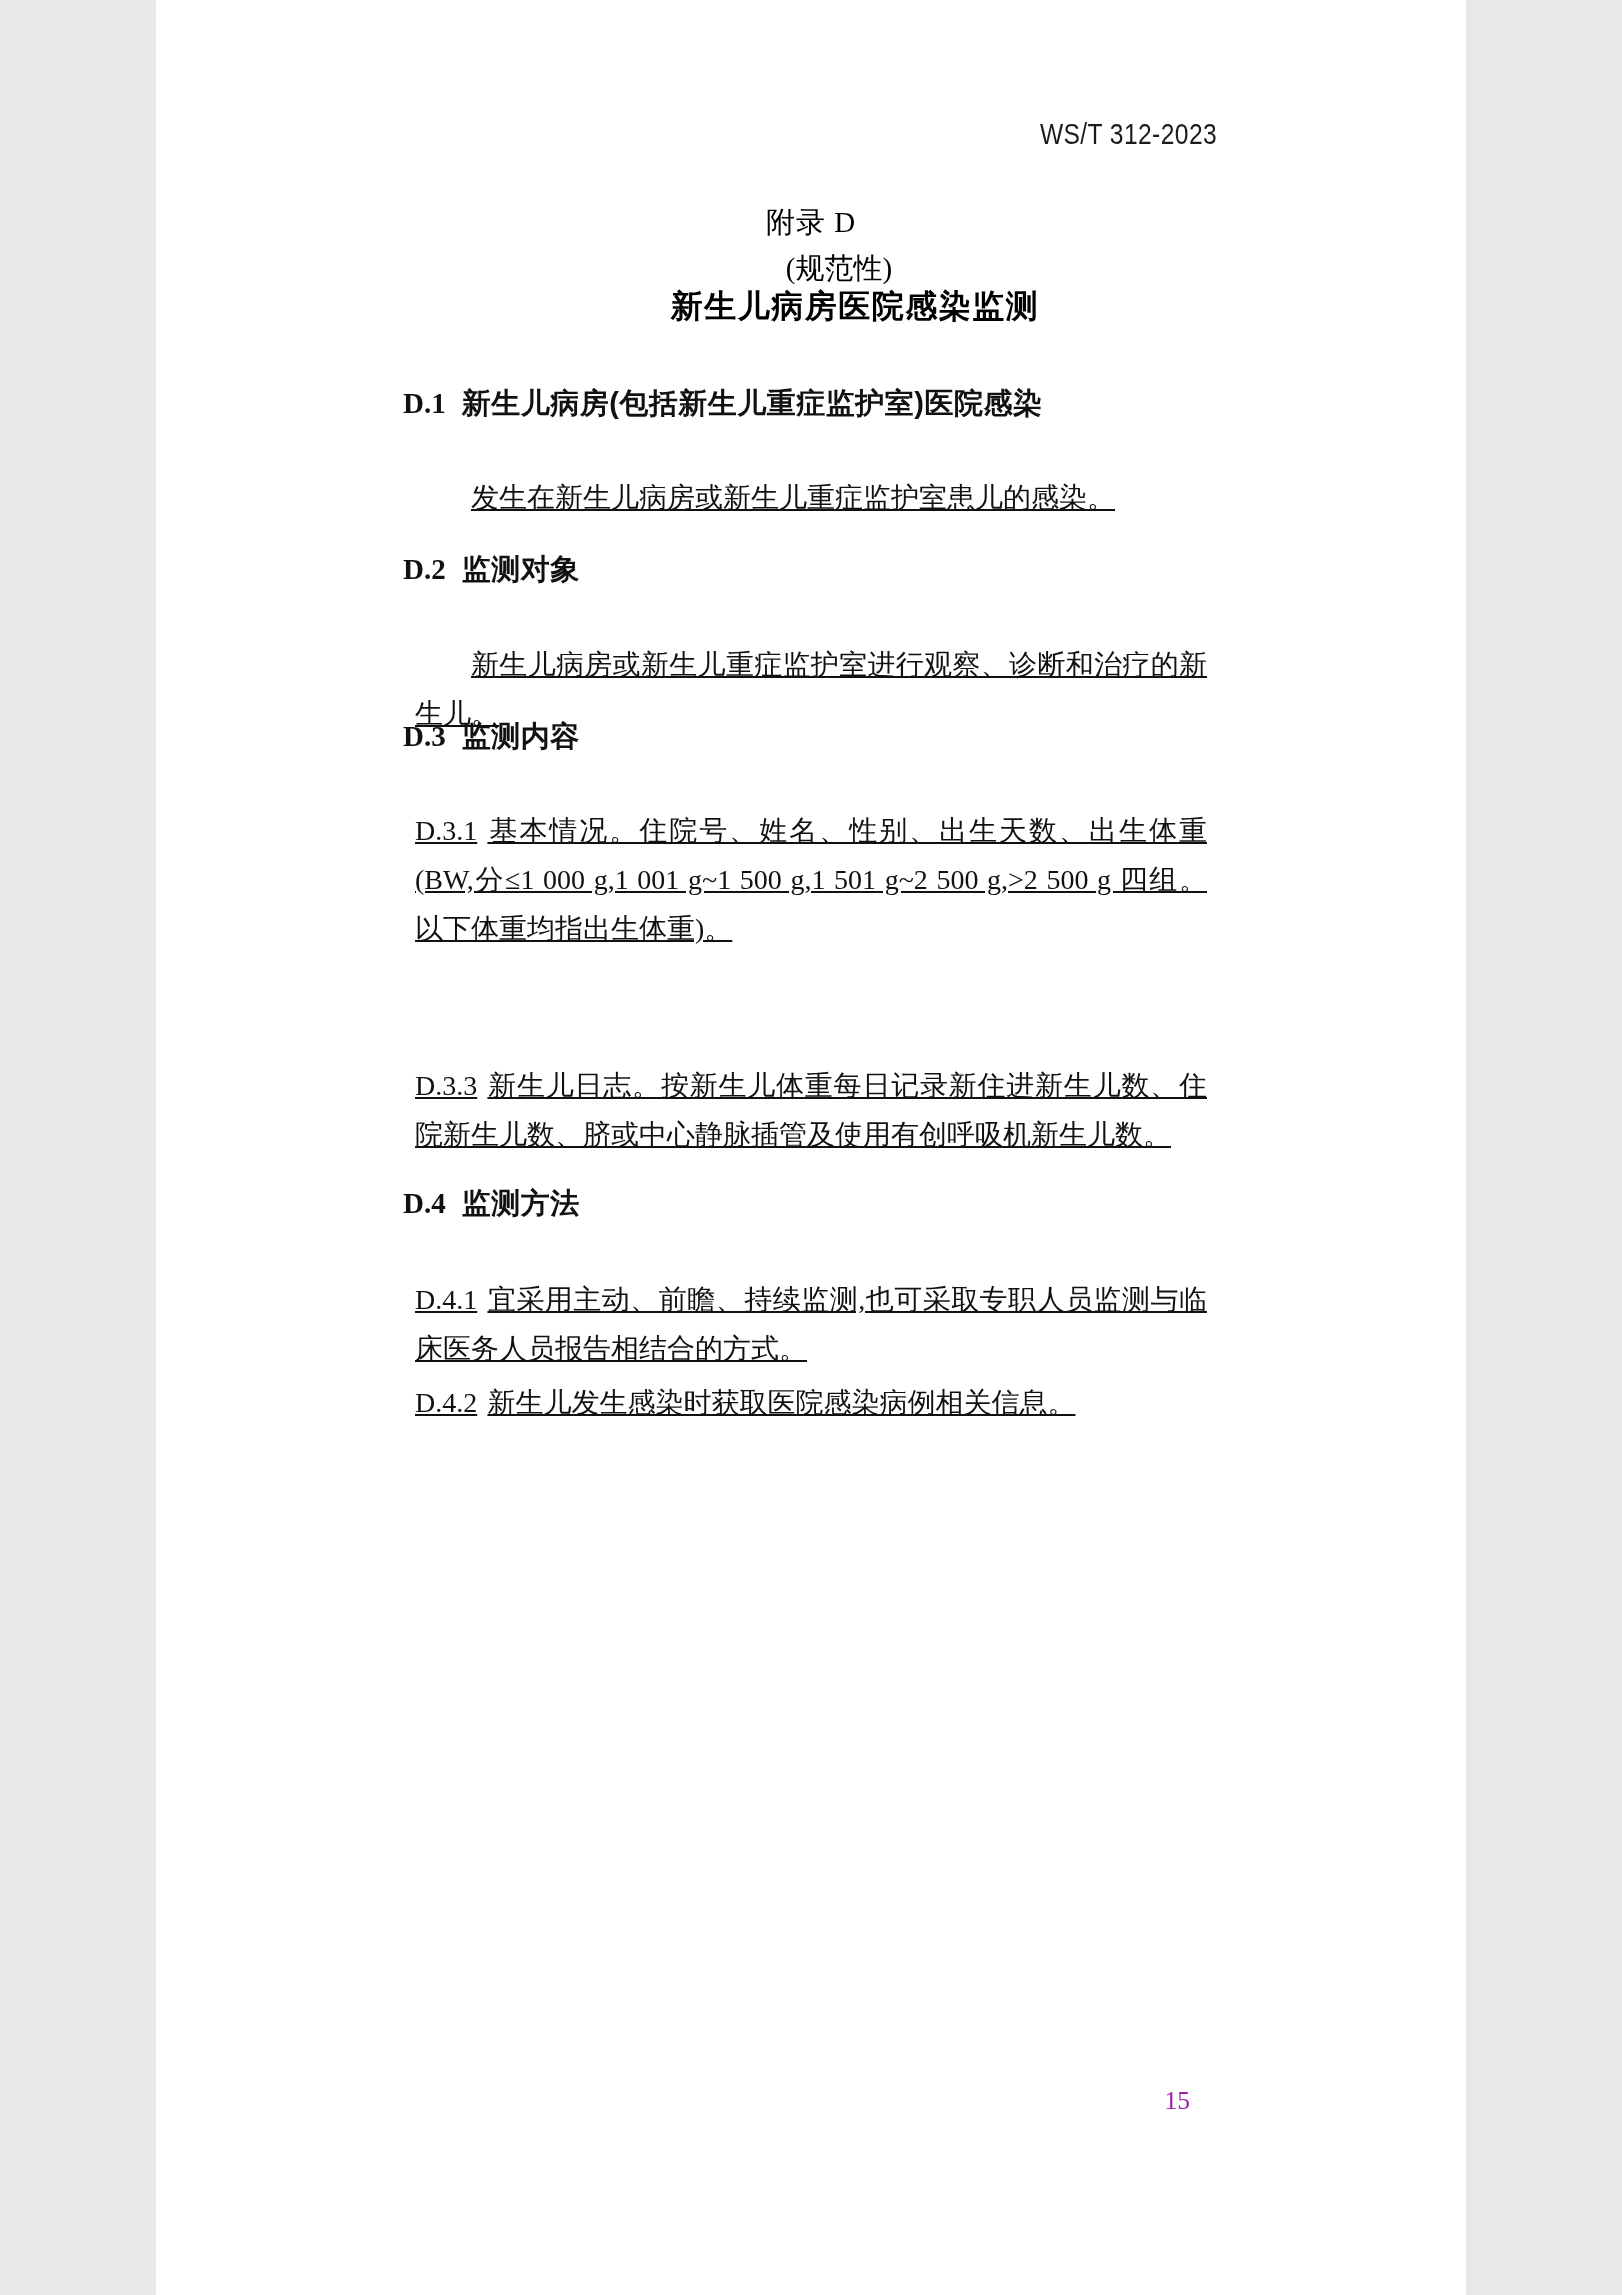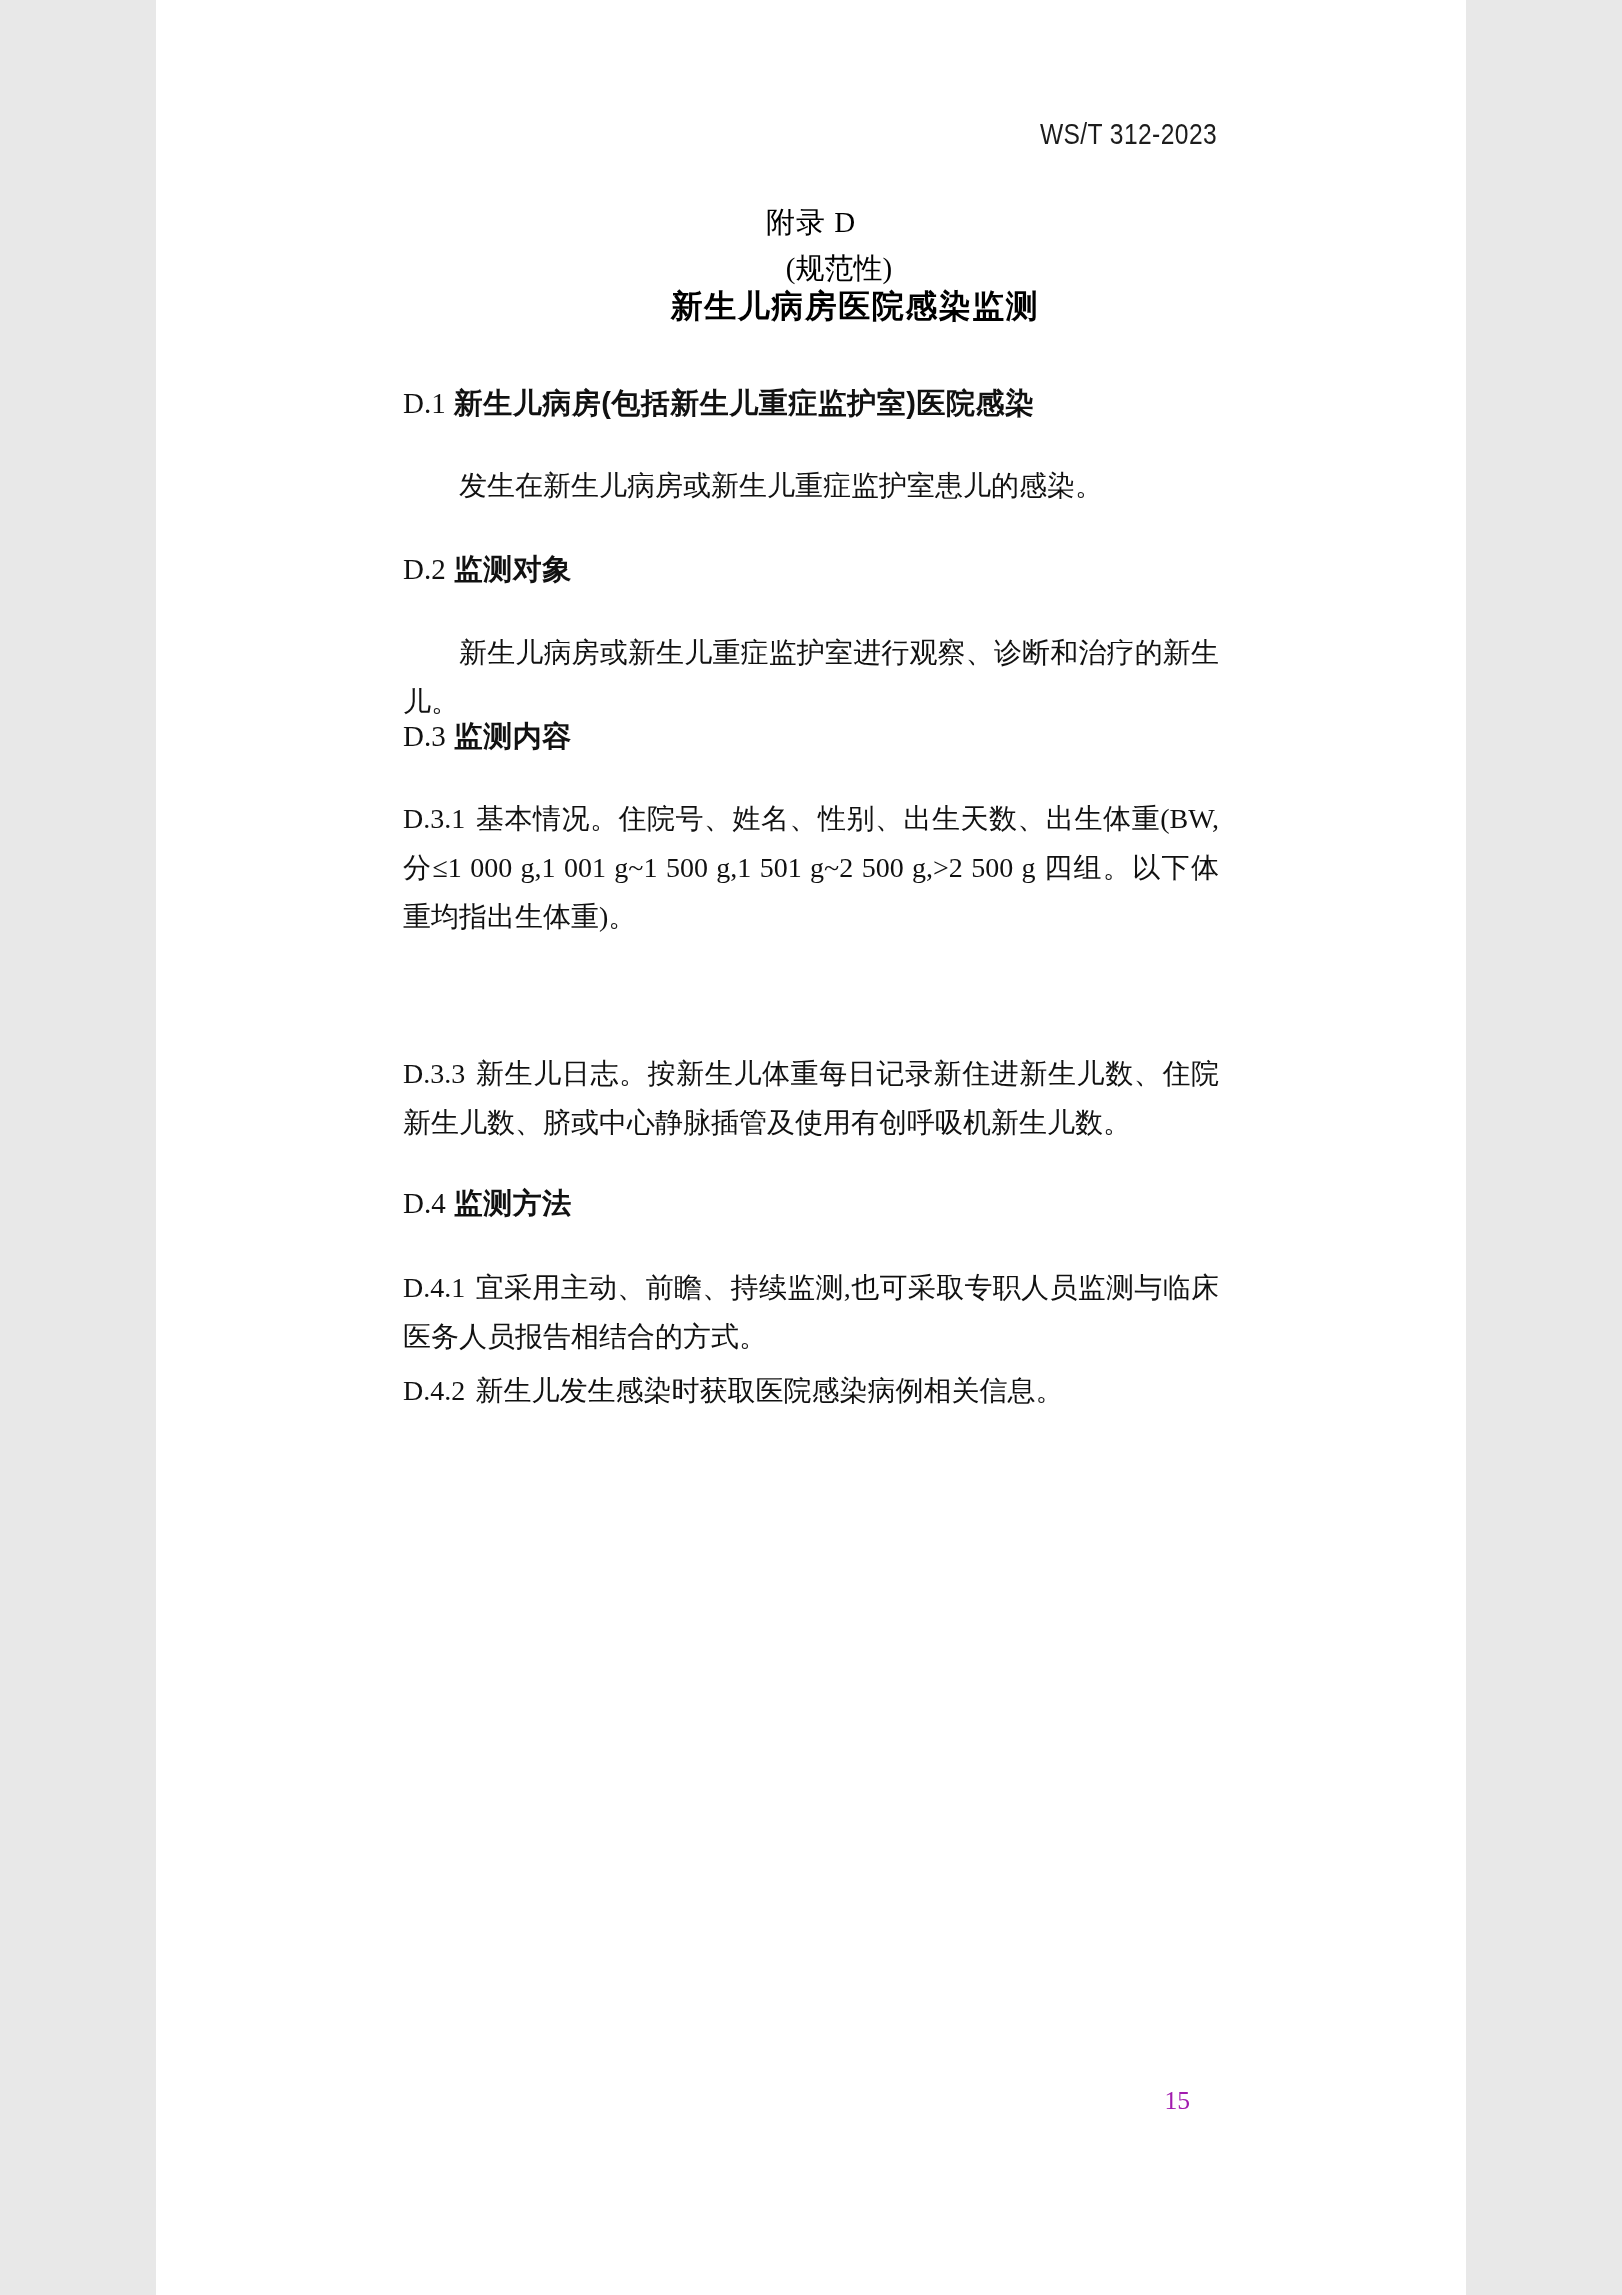--- a/index.html
+++ b/index.html
@@ -54,38 +54,39 @@
   .clause-h {
     position: absolute;
     left: 247px;
     right: 247px;
     font-size: 29px;
     line-height: 33px;
     white-space: nowrap;
   }
   .clause-h .hn {
     font-family: "Liberation Serif", serif;
-    font-weight: 400;
-    margin-right: 8px;
+    font-weight: 700;
+    margin-right: 16px;
   }
   .clause-h .ht {
     font-family: "Liberation Sans", sans-serif;
     font-weight: 700;
     letter-spacing: 0.5px;
   }
   .body-p {
     position: absolute;
     left: 247px;
     right: 247px;
-    margin: 0;
+    margin: 12px;
     font-family: "Liberation Serif", serif;
     font-size: 28px;
     line-height: 49px;
     text-align: justify;
     color: #111;
+    text-decoration: underline;
   }
   .body-p.indent { text-indent: 2em; }
   .body-p .bn {
     font-family: "Liberation Serif", serif;
     margin-right: 10.2px;
   }
   .page-number {
     position: absolute;
     top: 2086px;
     right: 276px;

